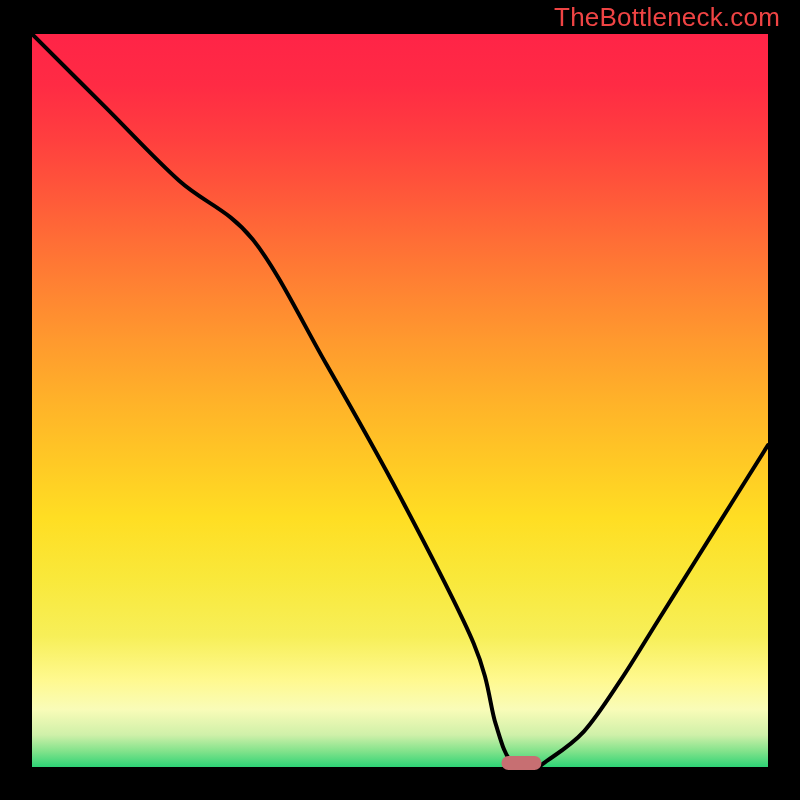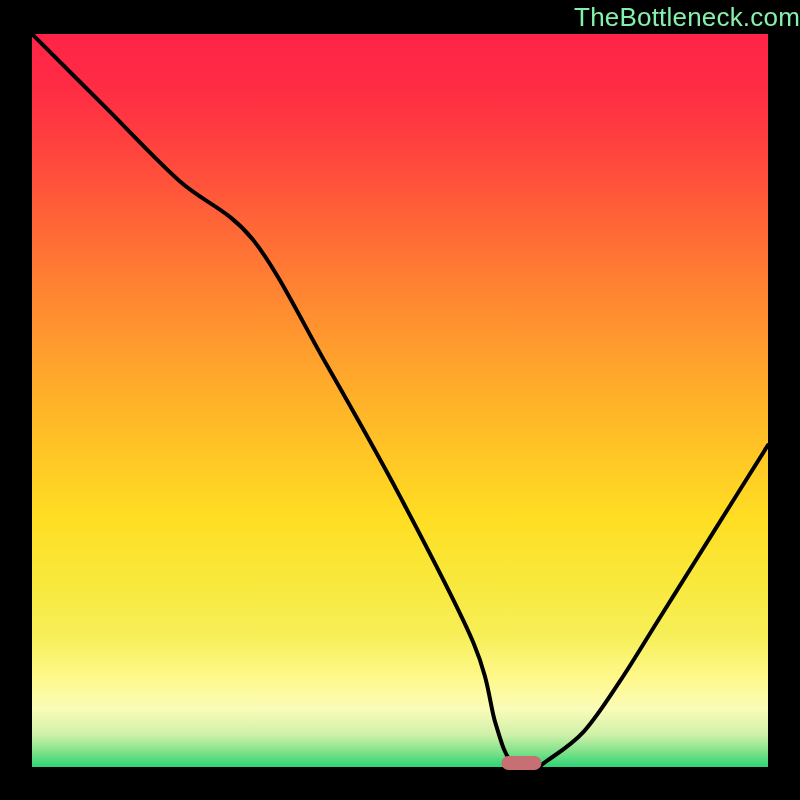--- a/index.html
+++ b/index.html
@@ -12,25 +12,25 @@
   }
   .stage {
     position: relative;
     width: 800px;
     height: 800px;
     background: #000;
   }
   .watermark {
     position: absolute;
     top: 2px;
-    right: 0;
+    right: 20px;
     font-family: Arial, Helvetica, sans-serif;
     font-size: 26px;
     font-weight: 500;
-    color: #86efac;
+    color: #ef4444;
     letter-spacing: 0.2px;
     z-index: 20;
     pointer-events: none;
   }
   svg.chart {
     position: absolute;
     left: 0;
     top: 0;
     width: 800px;
     height: 800px;

